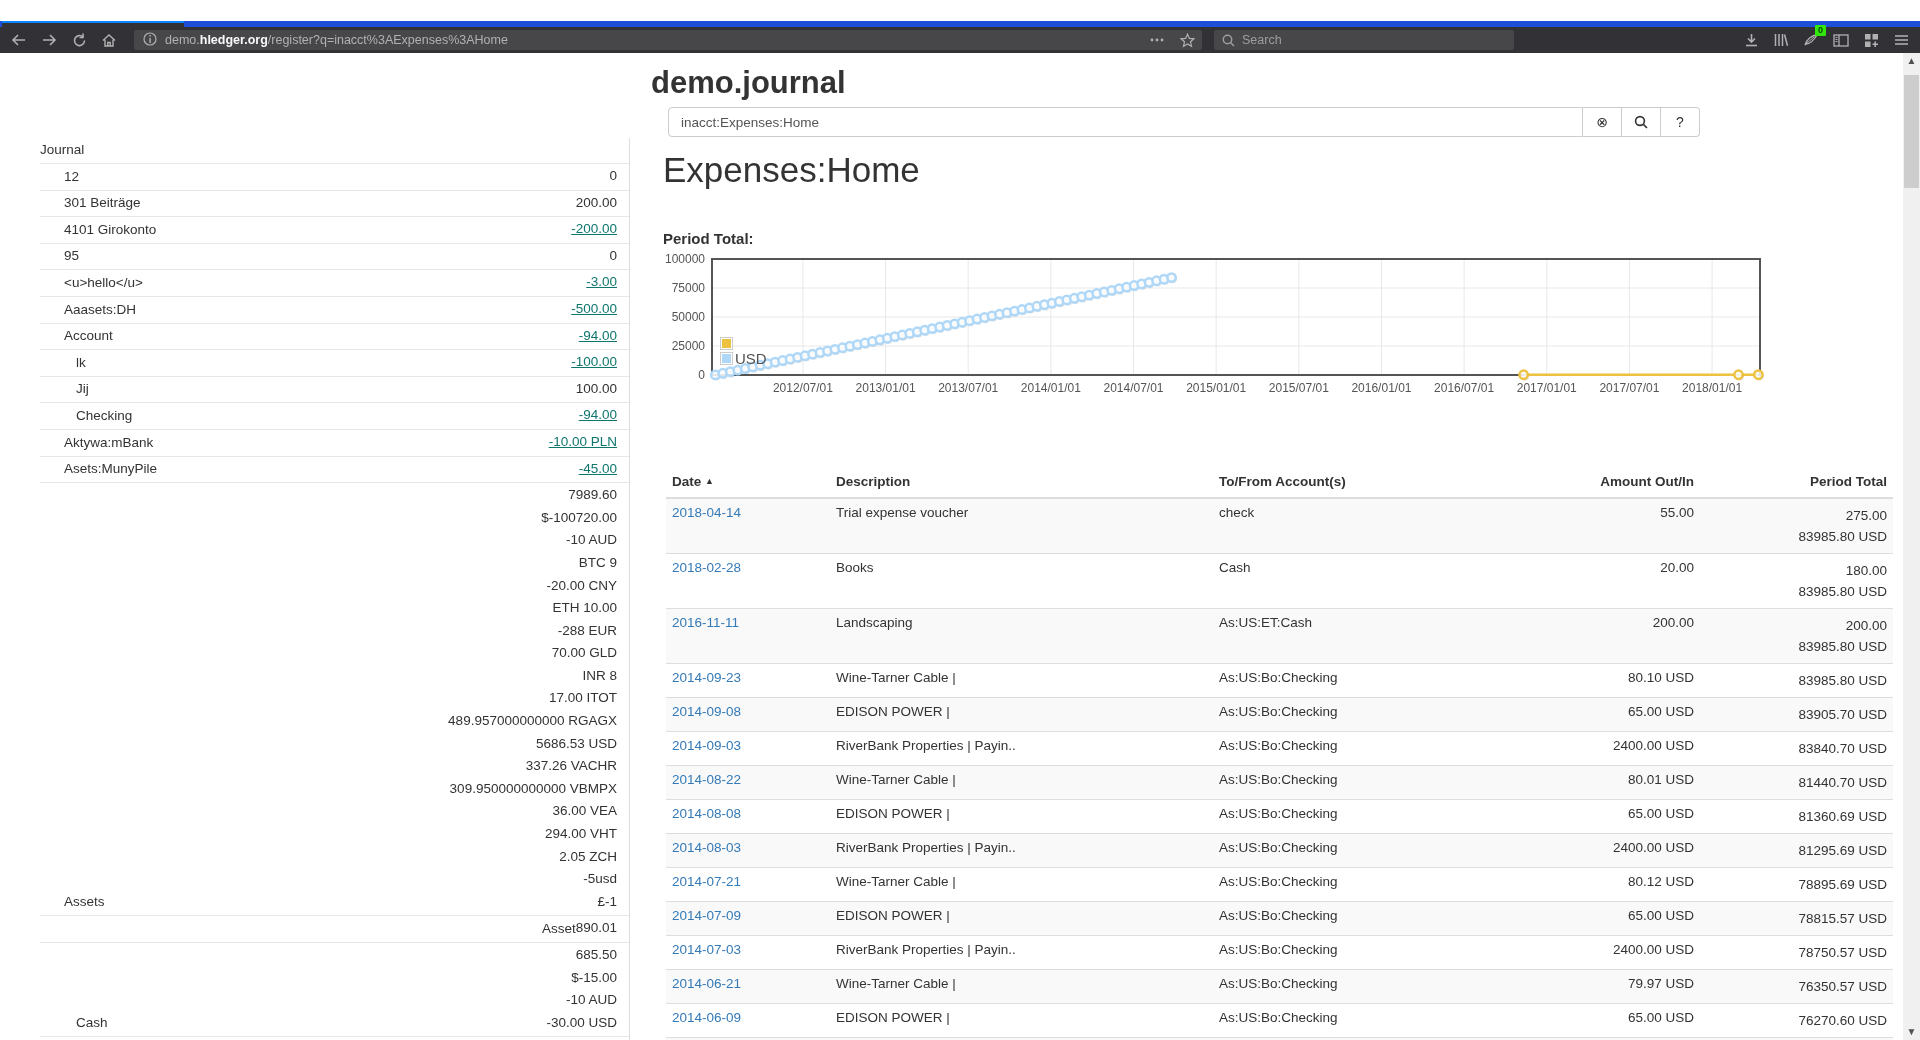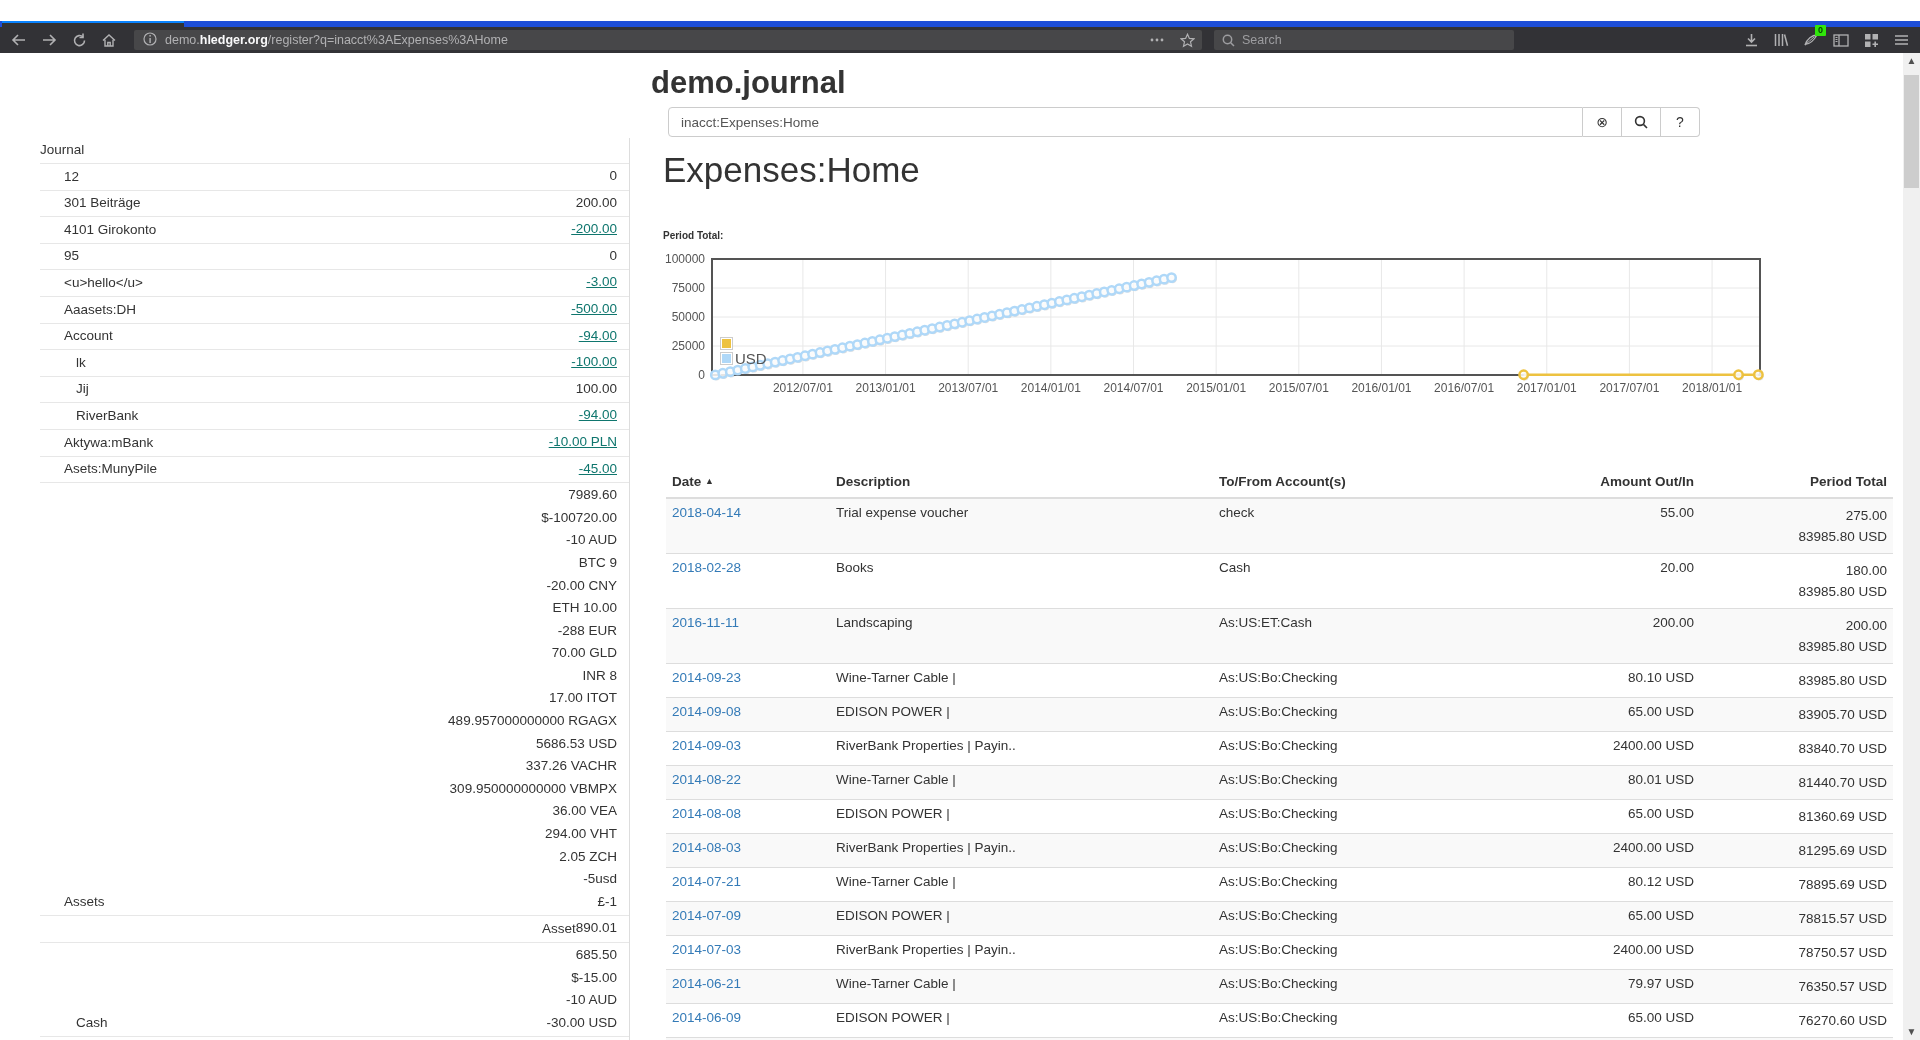--- a/index.html
+++ b/index.html
@@ -49,21 +49,21 @@
 
   
   .page-title { position:absolute; left:651px; top:12px; font-size:31px; color:#333; }
   .searchform { position:absolute; left:668px; top:54px; width:1032px; height:30px; display:flex; }
   .query-input { flex:1; height:30px; border:1px solid #ccc; border-radius:4px 0 0 4px; padding:0 12px;
                  font-size:13.5px; color:#555; font-family:"Liberation Sans",sans-serif; outline:none; }
   .igbtn { width:39px; height:30px; background:#fff; border:1px solid #ccc; border-left:none;
            font-size:14px; color:#333; display:flex; align-items:center; justify-content:center; }
   .igbtn:last-child { border-radius:0 4px 4px 0; }
   .acct-heading { position:absolute; left:663px; top:97px; font-size:35px; color:#333; font-weight:normal; }
-  .chart-label { position:absolute; left:663px; top:177px; font-size:10px; font-weight:bold; color:#333; }
+  .chart-label { position:absolute; left:663px; top:177px; font-size:15px; font-weight:bold; color:#333; }
   .chart-wrap { position:absolute; left:650px; top:192px; width:1240px; height:162px; }
   .legend { position:absolute; left:720px; top:283px; font-size:15px; color:#545454; }
   .legend-row { display:flex; align-items:center; height:15px; }
   .legend-swatch { width:13px; height:13px; border:1px solid #ccc; background:#fff; margin-right:2px;
                    display:flex; align-items:center; justify-content:center; }
   .legend-swatch > div { width:9px; height:9px; }
 
   
   .register { position:absolute; left:666px; top:413px; width:1227px; border-collapse:collapse;
               font-size:13.5px; color:#333; table-layout:fixed; }
@@ -248,21 +248,21 @@
         </div>
         <div class="side-row">
           <div class="acct" style="padding-left: 36px;">lk</div>
           <div class="amts"><div class="amt-red">-100.00</div></div>
         </div>
         <div class="side-row">
           <div class="acct" style="padding-left: 36px;">Jij</div>
           <div class="amts"><div>100.00</div></div>
         </div>
         <div class="side-row">
-          <div class="acct" style="padding-left: 36px;">RiverBank</div>
+          <div class="acct" style="padding-left: 36px;">Checking</div>
           <div class="amts"><div class="amt-red">-94.00</div></div>
         </div>
         <div class="side-row">
           <div class="acct" style="padding-left: 24px;">Aktywa:mBank</div>
           <div class="amts"><div class="amt-red">-10.00 PLN</div></div>
         </div>
         <div class="side-row">
           <div class="acct" style="padding-left: 24px;">Asets:MunyPile</div>
           <div class="amts"><div class="amt-red">-45.00</div></div>
         </div>

